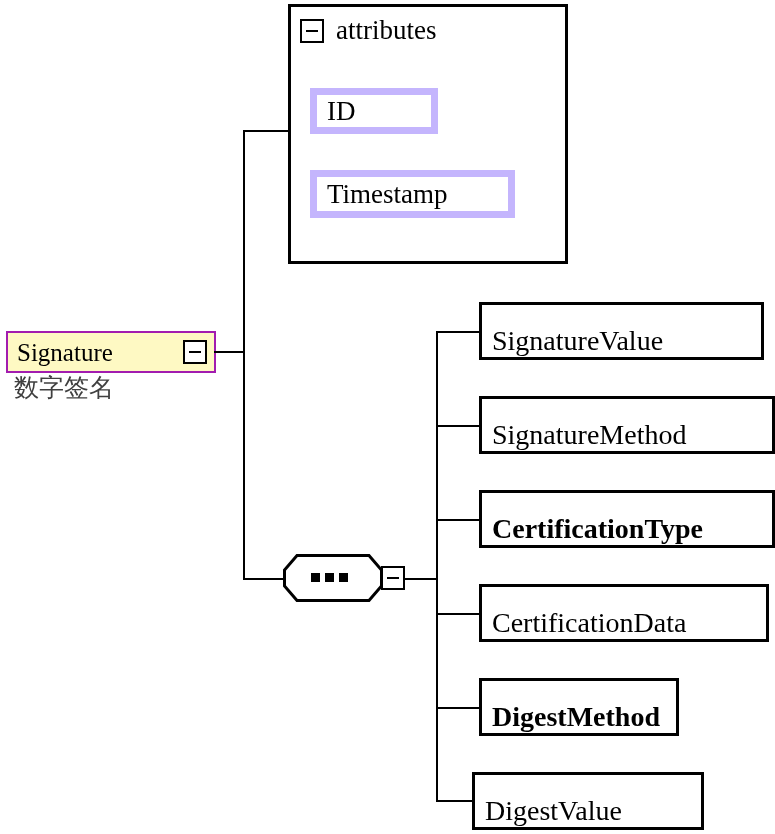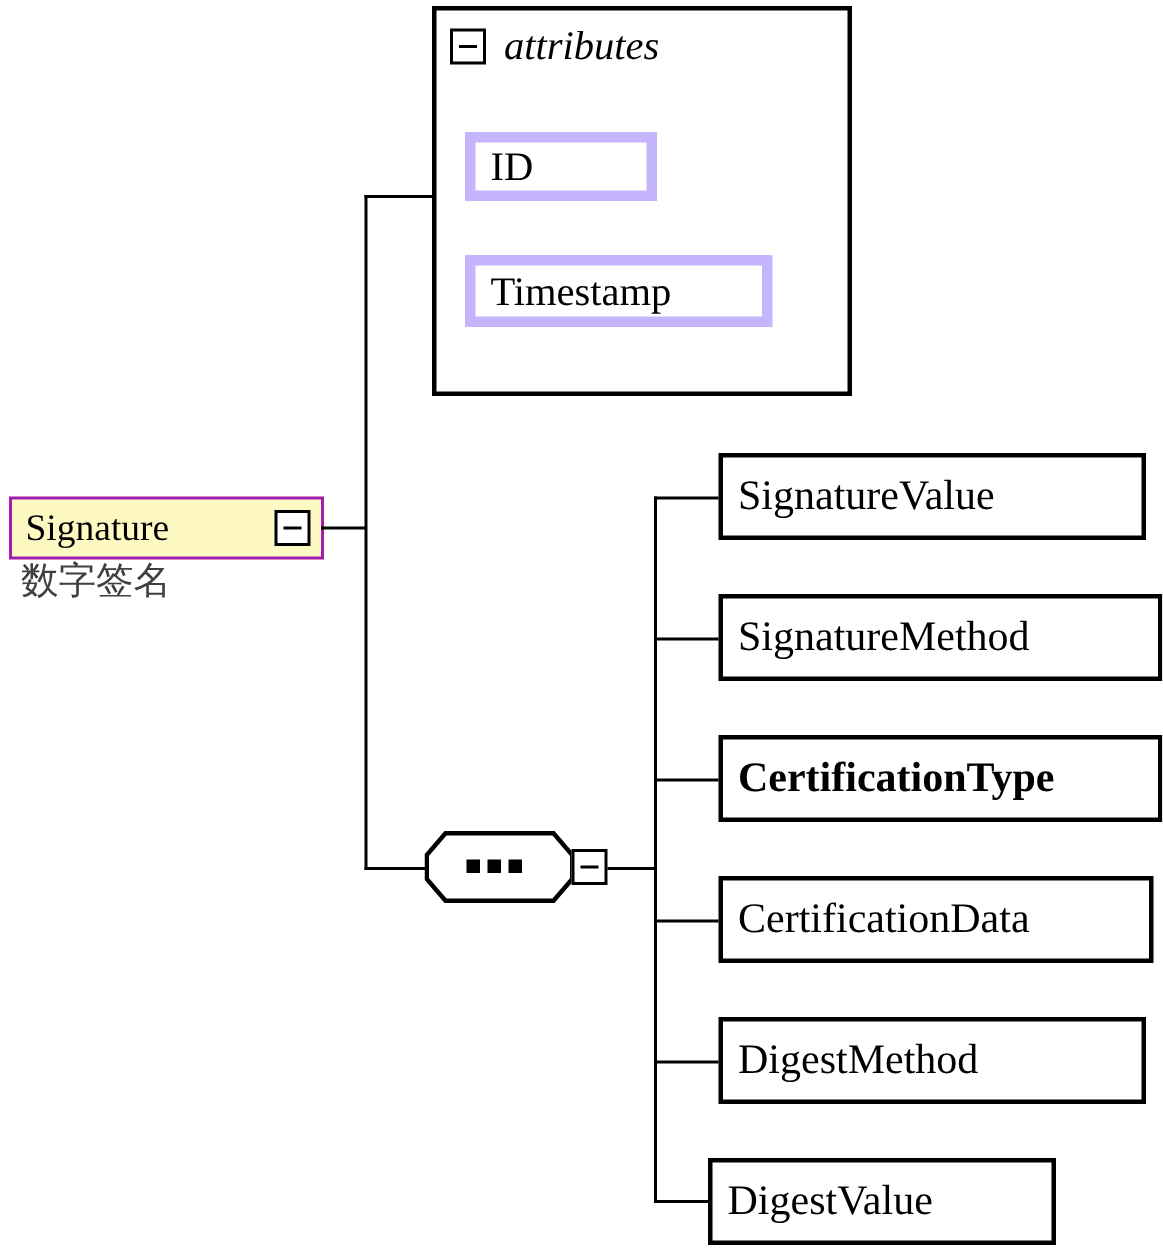--- a/index.html
+++ b/index.html
@@ -95,21 +95,20 @@
     gap: 12px;
   }
   .attr-head .toggle {
     position: relative;
     left: auto; top: auto;
   }
   .attr-title {
     font-size: 27px;
     line-height: 1;
     color: #000;
-    font-style: italic;
   }
   .attr-item {
     position: absolute;
     box-sizing: border-box;
     border: 7px solid #c4b5fd;
     background: #ffffff;
     display: flex;
     align-items: center;
     padding-left: 10px;
     font-size: 27px;
@@ -148,21 +147,21 @@
     background: #000;
   }
 
   
   .el-box {
     position: absolute;
     box-sizing: border-box;
     border: 3px solid #000000;
     background: #ffffff;
     display: flex;
-    align-items: center;
+    align-items: flex-end;
     padding-left: 10px;
     font-size: 28px;
     color: #000;
     white-space: nowrap;
     height: 58px;
   }
 </style>
 </head>
 <body>
 
@@ -221,20 +220,20 @@
   </div>
   <div class="el-box" style="left:479px; top:396px; width:296px;">
     <span>SignatureMethod</span>
   </div>
   <div class="el-box" style="left:479px; top:490px; width:296px;font-weight:bold;">
     <span>CertificationType</span>
   </div>
   <div class="el-box" style="left:479px; top:584px; width:290px;">
     <span>CertificationData</span>
   </div>
-  <div class="el-box" style="left:479px; top:678px; width:285px;">
+  <div class="el-box" style="left:479px; top:678px; width:200px;font-weight:bold;">
     <span>DigestMethod</span>
   </div>
   <div class="el-box" style="left:472px; top:772px; width:232px;">
     <span>DigestValue</span>
   </div>
 
 </div>
 
 </body></html>

